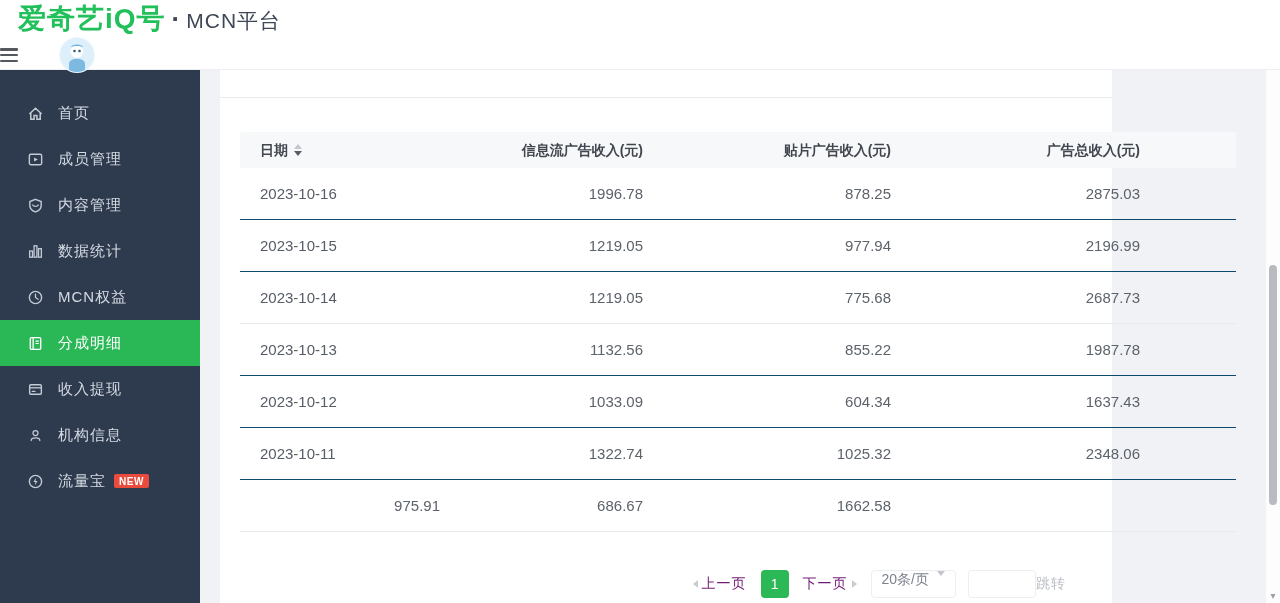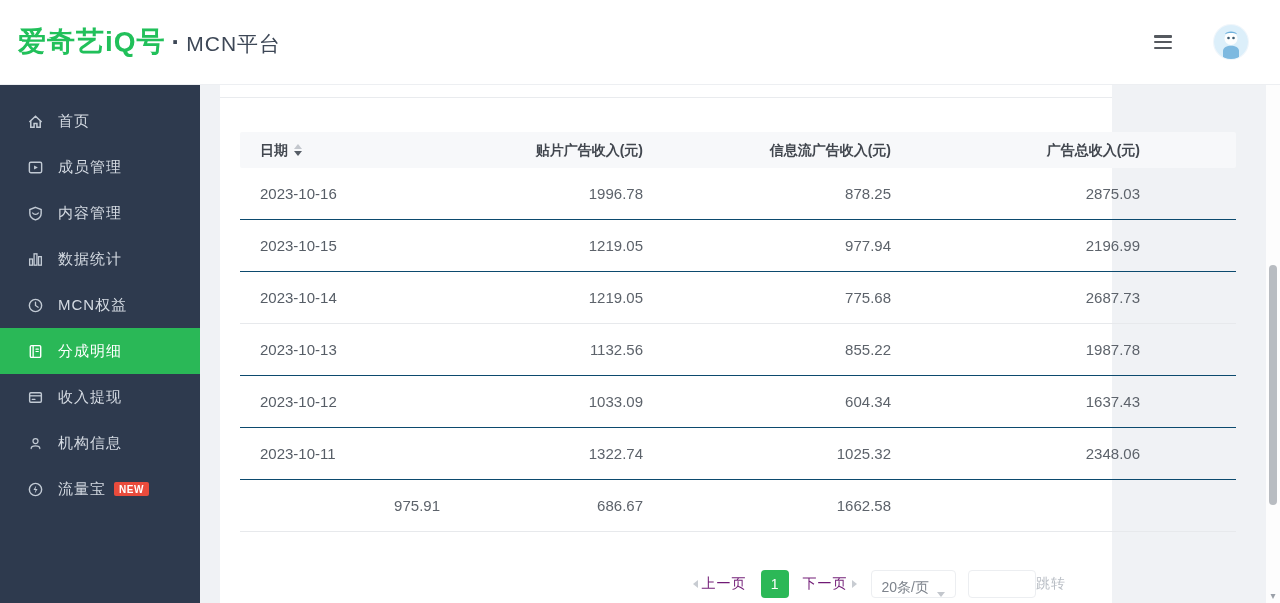--- a/index.html
+++ b/index.html
@@ -1,36 +1,36 @@
 <!DOCTYPE html>
 <html><head>
 <meta charset="utf-8">
 <style>
   * { margin:0; padding:0; box-sizing:border-box; }
   html,body { width:1280px; height:603px; overflow:hidden; background:#f0f2f5;
     font-family:"Liberation Sans","DejaVu Sans",sans-serif; }
 
   
-  .header { position:absolute; top:0; left:0; width:1280px; height:85px;
+  .header { position:absolute; top:0; left:0; width:1280px; height:70px;
     background:#fff; border-bottom:1px solid #edeff2; z-index:20;
-    display:flex; align-items:center; justify-content:space-between; }
+    display:flex; align-items:flex-start; justify-content:space-between;flex-direction:column; }
   .logo { margin-left:18px; display:flex; align-items:baseline; white-space:nowrap; }
   .logo-brand { color:#21c05a; font-size:28px; font-weight:bold; letter-spacing:1px; }
   .logo-sep { color:#3d4756; font-size:26px; font-weight:bold; margin:0 6px; }
   .logo-product { color:#3d4756; font-size:21px; font-weight:500; letter-spacing:1px; }
   .header-right { display:flex; align-items:center; margin-right:32px; }
   .hamburger { width:18px; height:14px; display:flex; flex-direction:column;
     justify-content:space-between; cursor:pointer; margin-right:42px; }
   .hamburger i { display:block; height:2.5px; background:#55595f; border-radius:1px; }
   .avatar { width:34px; height:34px; border-radius:50%; background:#e8f4fc; overflow:hidden;
     cursor:pointer; box-shadow:0 0 0 1px #f0f6fb; }
 
   
   .sidebar { position:absolute; top:70px; left:0; width:200px; height:533px;
-    background:#2e3a4e; padding-top:28px; z-index:10; }
+    background:#2e3a4e; padding-top:20px; z-index:10; }
   .side-item { height:46px; display:flex; align-items:center; padding-left:26px;
     color:#d4dae2; font-size:15px; cursor:pointer; }
   .side-item .s-icon { width:18px; height:18px; margin-right:14px; flex:0 0 18px;
     color:#c2cad4; display:flex; align-items:center; justify-content:center; }
   .side-item.active { background:#2ab857; color:#fff; }
   .side-item.active .s-icon { color:#fff; }
   .side-label { letter-spacing:1px; }
   .new-badge { margin-left:8px; background:#e94b3c; color:#fff; font-size:10px;
     font-weight:bold; padding:2px 5px 1px; border-radius:2px; letter-spacing:.5px; }
 
@@ -61,21 +61,21 @@
     display:flex; align-items:center; font-size:14px; color:#9aa0a8; }
   .pg-btn { display:flex; align-items:center; cursor:pointer; color:#701a75; }
   .pg-btn .txt { margin:0 4px; letter-spacing:1px; }
   .arr { width:0; height:0; border-top:4px solid transparent; border-bottom:4px solid transparent; }
   .arr-left { border-right:5px solid #c8ccd2; }
   .arr-right { border-left:5px solid #c8ccd2; }
   .pg-page { width:28px; height:28px; margin:0 10px; background:#2cb857; color:#fff;
     font-size:14px; border-radius:4px; display:flex; align-items:center;
     justify-content:center; cursor:pointer; }
   .pg-size { margin-left:14px; height:28px; padding:0 10px; border:1px solid #eceef1;
-    border-radius:4px; display:flex; align-items:flex-end; color:#7d838c; cursor:pointer;
+    border-radius:4px; display:flex; align-items:flex-start; color:#7d838c; cursor:pointer;
     background:#fff; }
   .pg-size .caret { width:0; height:0; margin-left:8px;
     border-left:4px solid transparent; border-right:4px solid transparent;
     border-top:5px solid #c3c7cd; }
   .pg-input { width:68px; height:28px; margin-left:12px; border:1px solid #eceef1;
     border-radius:4px; outline:none; font-size:14px; padding:0 6px; color:#5d636b; }
   .pg-jump { color:#b9bec5; letter-spacing:1px; }
 
   
   .scrollbar { position:absolute; top:70px; right:0; width:14px; height:533px;
@@ -216,22 +216,22 @@
   <div class="table">
 
     <div class="thead grid-row">
       <div class="th-date">
         <span>日期</span>
         <span class="sort">
             <i class="up"></i>
             <i class="down"></i>
           </span>
       </div>
+      <div class="num">信息流广告收入(元)</div>
       <div class="num">贴片广告收入(元)</div>
-      <div class="num">信息流广告收入(元)</div>
       <div class="num">广告总收入(元)</div>
       <div></div>
     </div>
 
     <div class="trow grid-row">
       <div class="c-date">2023-10-16</div>
       <div class="num">1996.78</div>
       <div class="num">878.25</div>
       <div class="num">2875.03</div>
       <div></div>

